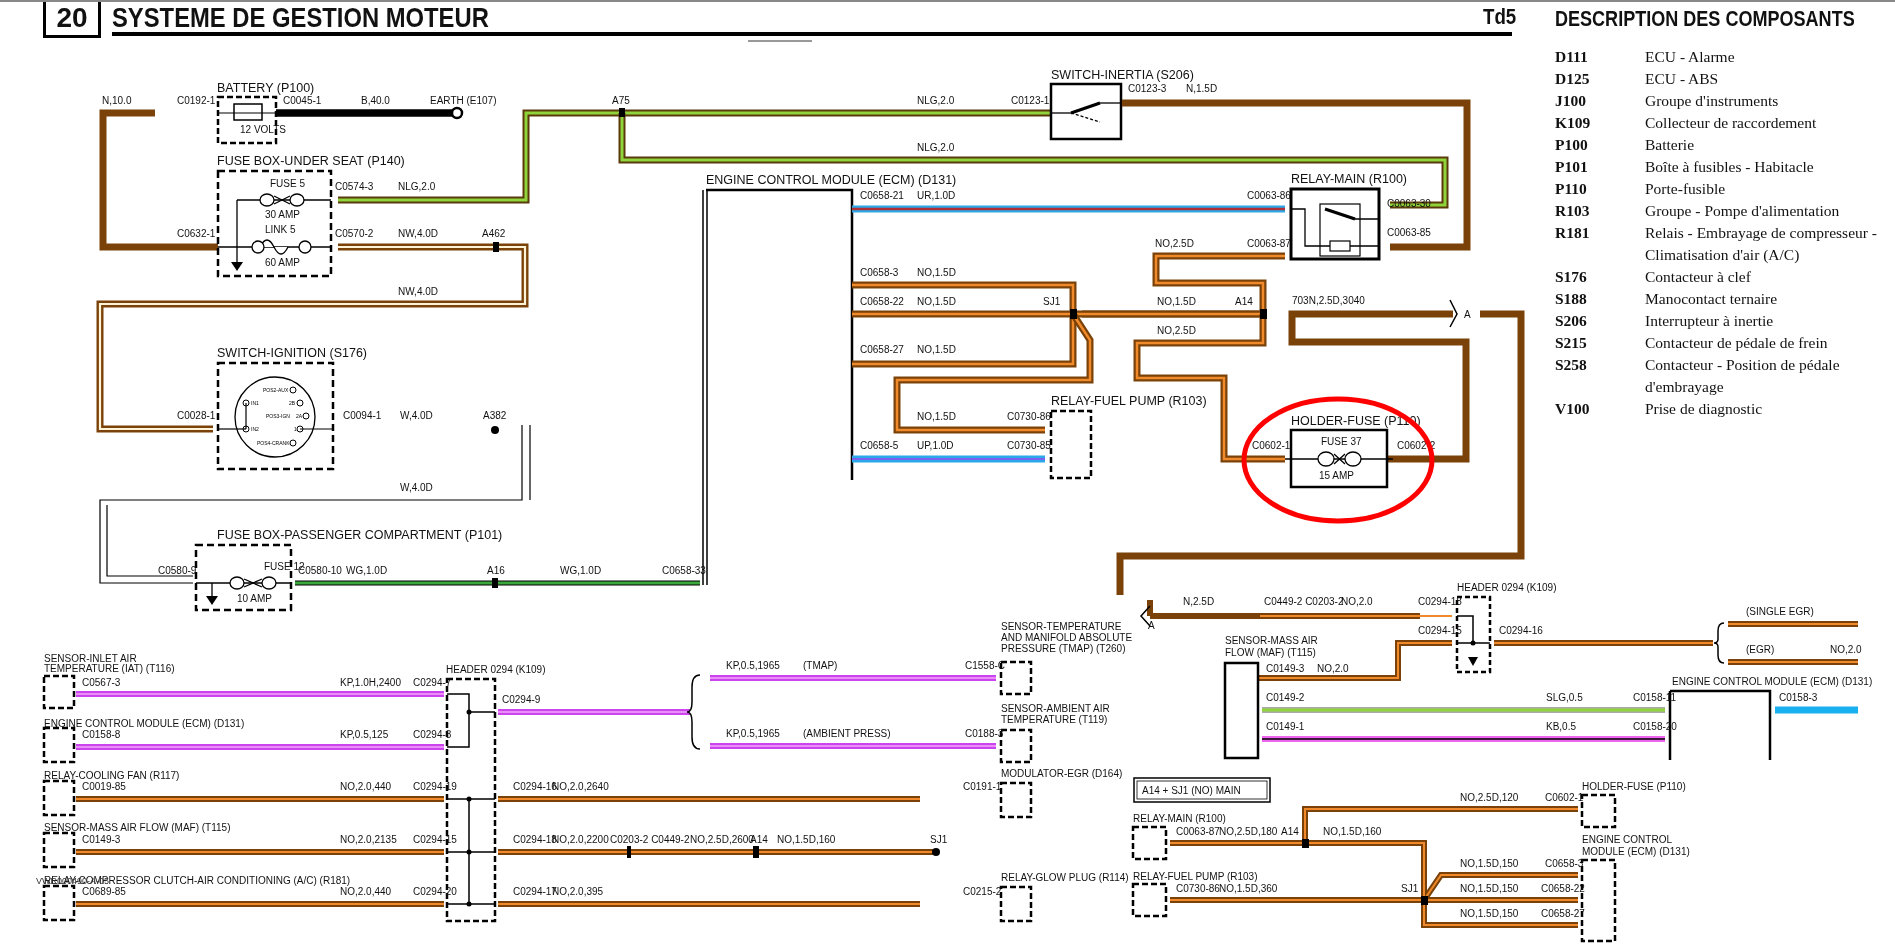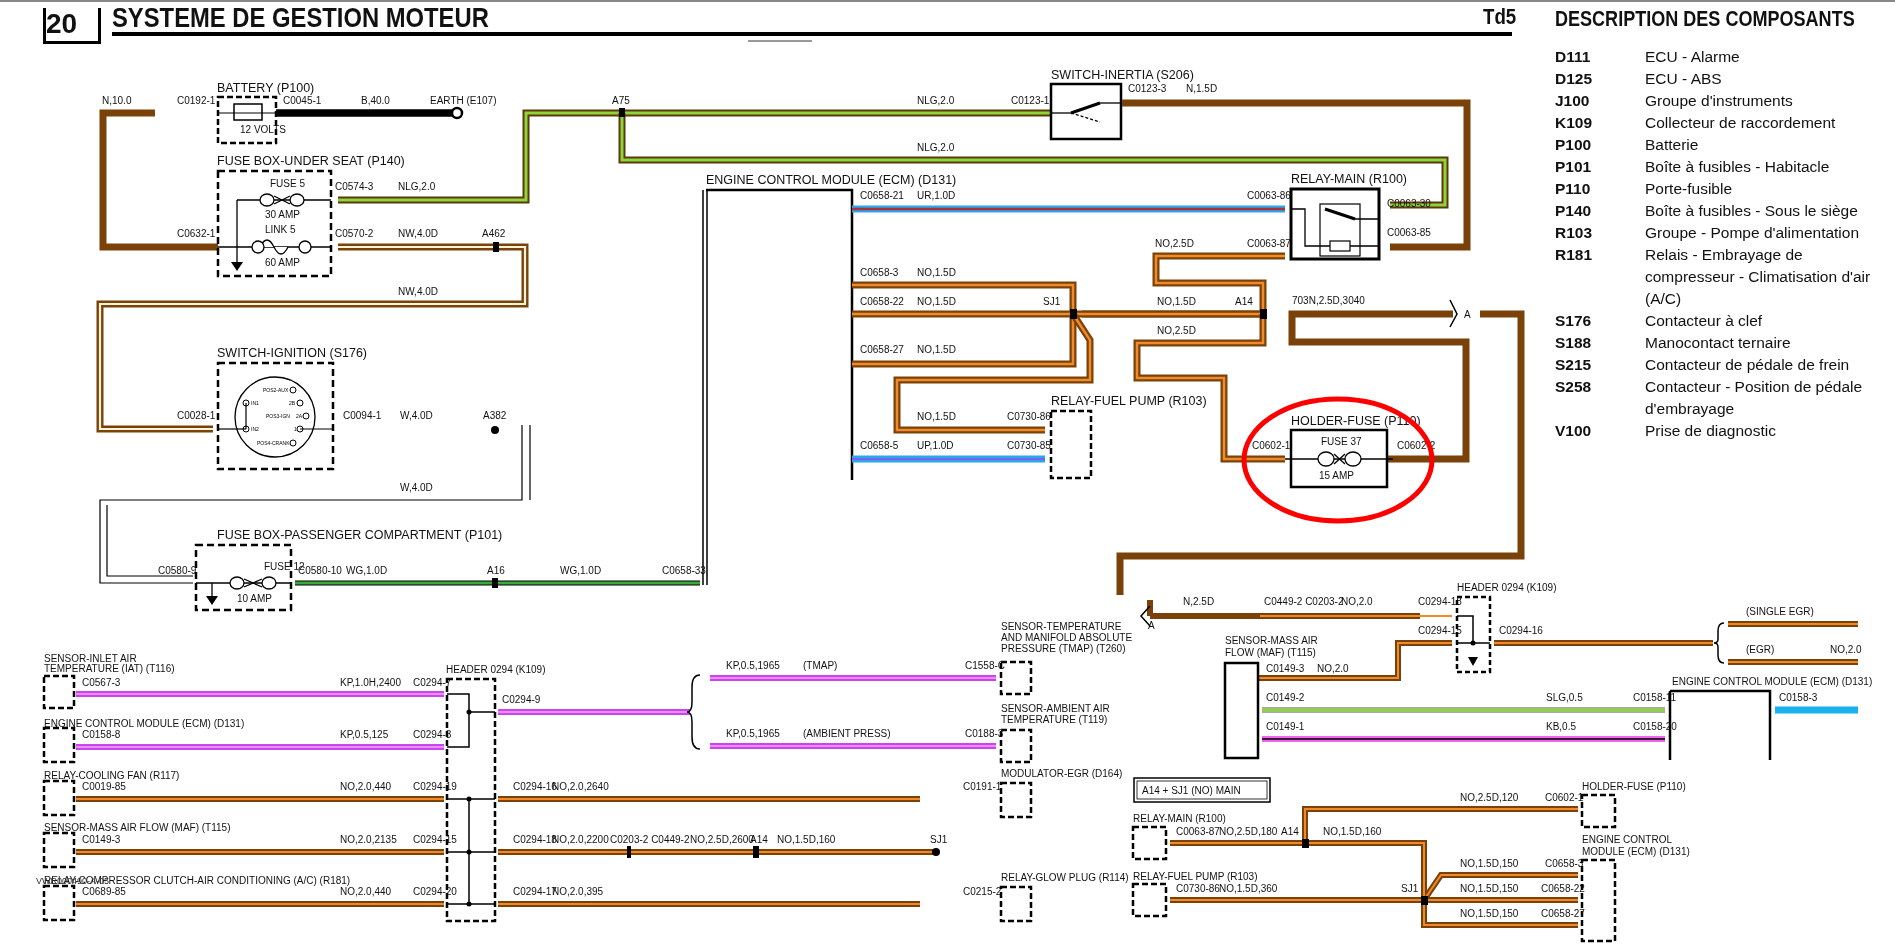--- a/index.html
+++ b/index.html
@@ -1,25 +1,25 @@
 <!DOCTYPE html>
 <html><head>
 <meta charset="utf-8">
 <style>
   html,body{margin:0;padding:0;background:#fff;}
   body{width:1895px;height:952px;position:relative;overflow:hidden;font-family:"Liberation Sans",sans-serif;color:#111;}
   .topline{position:absolute;left:0;top:0;width:1895px;height:2px;background:#888;}
-  .pagenum{position:absolute;left:43px;top:8px;width:52px;height:33px;border:3px solid #000;border-top:none;font:bold 28px "Liberation Sans",sans-serif;text-align:left;line-height:32px;}
+  .pagenum{position:absolute;left:43px;top:2px;width:52px;height:33px;border:3px solid #000;border-top:none;font:bold 28px "Liberation Sans",sans-serif;text-align:center;line-height:32px;}
   .title{position:absolute;left:112px;top:2px;font:bold 28px "Liberation Sans",sans-serif;transform:scaleX(0.85);transform-origin:left top;letter-spacing:0px;}
   .titlebar{position:absolute;left:112px;top:32px;width:1400px;height:4px;background:#000;}
   .model{position:absolute;left:1483px;top:4px;font:bold 22px "Liberation Sans",sans-serif;transform:scaleX(0.85);transform-origin:left top;}
   .subbar{position:absolute;left:748px;top:40px;width:64px;height:2px;background:#999;}
   .legend{position:absolute;left:1555px;top:6px;width:340px;}
   .legend h2{margin:0;font:bold 22px "Liberation Sans",sans-serif;transform:scaleX(0.82);transform-origin:left top;white-space:nowrap;}
-  .legend ul{list-style:none;margin:14px 0 0 0;padding:0;}
+  .legend ul{list-style:none;margin:14px 0 0 0;padding:0;font-family:Liberation Serif, serif;}
   .legend li{display:flex;font-size:15.5px;line-height:22px;}
   .legend li .code{font-weight:bold;width:48px;flex:none;}
   .legend li .desc{flex:1;margin-left:42px;}
   svg{position:absolute;left:0;top:0;}
   .lbl{font-family:"Liberation Sans",sans-serif;font-size:10px;fill:#111;}
   .clbl{font-family:"Liberation Sans",sans-serif;font-size:12.5px;fill:#111;}
   .fref{position:absolute;left:36px;top:876px;font-size:9px;color:#333;}
 </style>
 </head>
 <body>
@@ -56,38 +56,38 @@
       </li>
       <li>
         <span class="code">P101</span>
         <span class="desc">Boîte à fusibles - Habitacle</span>
       </li>
       <li>
         <span class="code">P110</span>
         <span class="desc">Porte-fusible</span>
       </li>
       <li>
-        <span class="code">P140</span>
-        <span class="desc">Boîte à fusibles - Sous le siège</span>
-      </li>
-      <li>
         <span class="code">R103</span>
         <span class="desc">Groupe - Pompe d'alimentation</span>
       </li>
       <li>
         <span class="code">R181</span>
         <span class="desc">Relais - Embrayage de compresseur - Climatisation d'air (A/C)</span>
       </li>
       <li>
         <span class="code">S176</span>
         <span class="desc">Contacteur à clef</span>
       </li>
       <li>
         <span class="code">S188</span>
         <span class="desc">Manocontact ternaire</span>
+      </li>
+      <li>
+        <span class="code">S206</span>
+        <span class="desc">Interrupteur à inertie</span>
       </li>
       <li>
         <span class="code">S215</span>
         <span class="desc">Contacteur de pédale de frein</span>
       </li>
       <li>
         <span class="code">S258</span>
         <span class="desc">Contacteur - Position de pédale d'embrayage</span>
       </li>
       <li>

